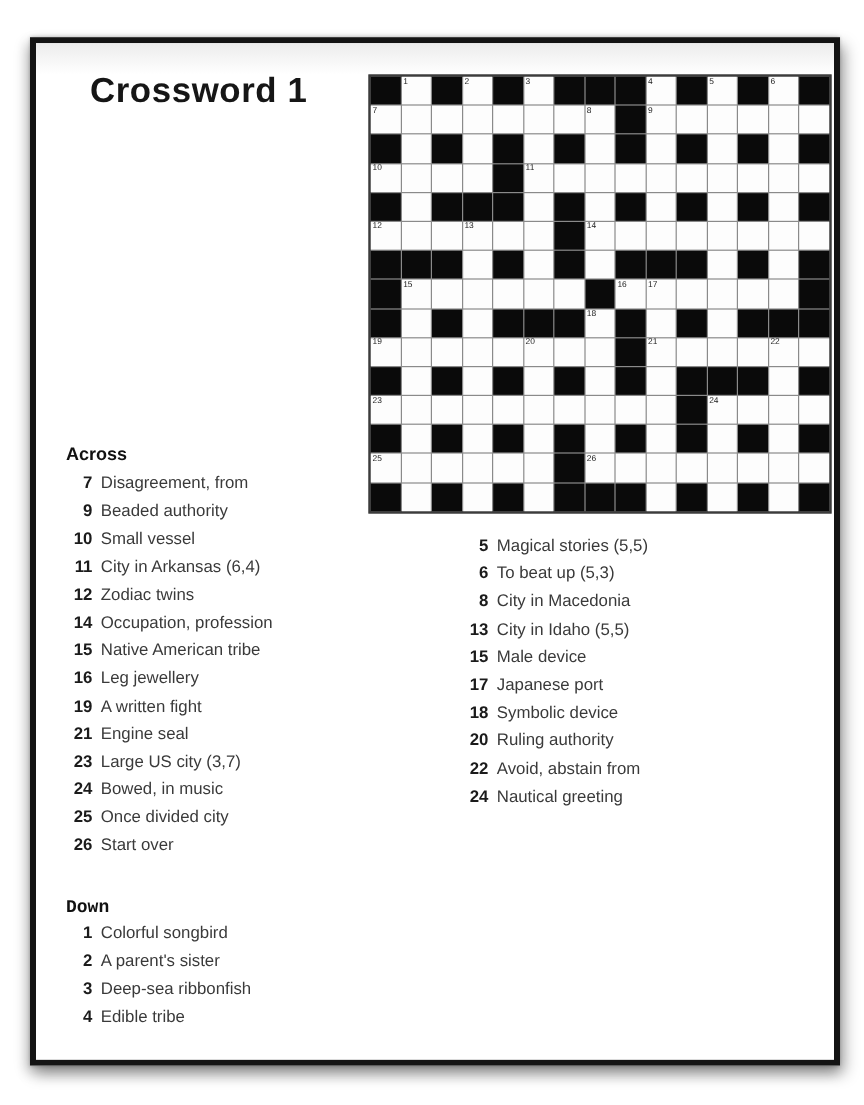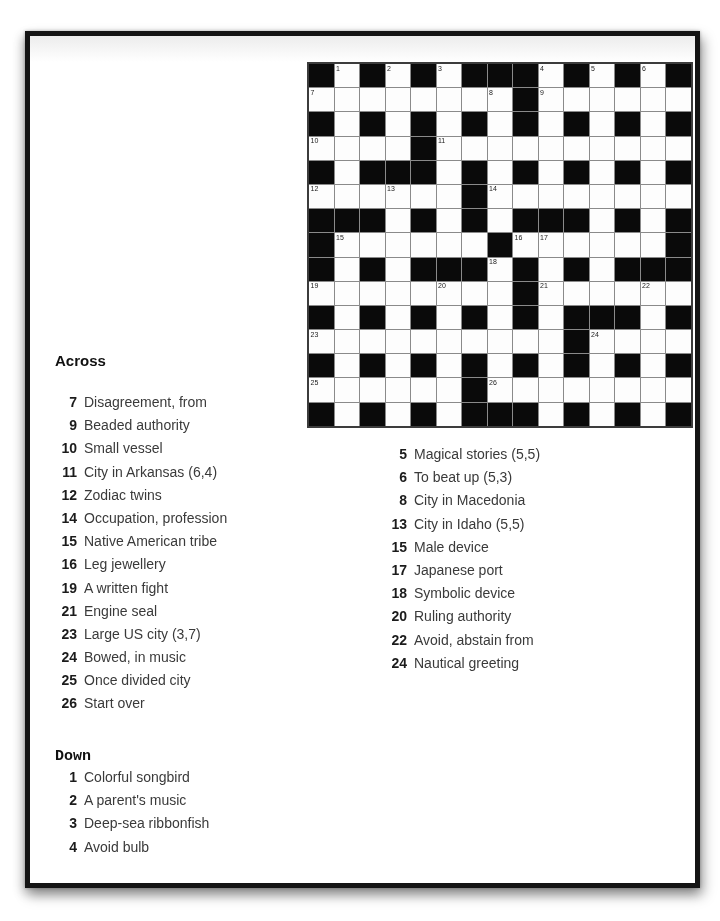--- a/index.html
+++ b/index.html
@@ -82,33 +82,34 @@
     margin-right: 7px;
   }
   .clue-text {
     font-size: 14px;
     color: #3a3a3a;
     white-space: nowrap;
   }
   .numw-22 .clue-num { width: 22px; }
   .numw-30 .clue-num { width: 30px; }
 
-  #across-heading  { left: 25px;  top: 316px; }
+  #across-heading  { left: 25px;  top: 334px; }
   #across-list     { left: 25px;  top: 358px; }
   #down-heading    { left: 25px;  top: 712px; font-family: Liberation Mono, monospace; }
   #down-left-list  { left: 25px;  top: 733px; }
   #down-right-list { left: 347px; top: 410px; }
 </style>
 </head>
 <body>
 
 <div class="stage">
   <div class="page-card">
     <div class="page-inner">
 
+      <div class="page-title">Crossword 1</div>
 
       <div class="xw-grid" id="xw-grid">
           <div class="xw-cell black"></div>
           <div class="xw-cell">
             <span class="xw-num">1</span>
           </div>
           <div class="xw-cell black"></div>
           <div class="xw-cell">
             <span class="xw-num">2</span>
           </div>
@@ -446,29 +447,29 @@
 
       <div class="section-heading" id="down-heading">Down</div>
 
       <div class="clue-list numw-22" id="down-left-list">
           <div class="clue-row">
             <span class="clue-num">1</span>
             <span class="clue-text">Colorful songbird</span>
           </div>
           <div class="clue-row">
             <span class="clue-num">2</span>
-            <span class="clue-text">A parent's music</span>
+            <span class="clue-text">A parent's sister</span>
           </div>
           <div class="clue-row">
             <span class="clue-num">3</span>
             <span class="clue-text">Deep-sea ribbonfish</span>
           </div>
           <div class="clue-row">
             <span class="clue-num">4</span>
-            <span class="clue-text">Avoid bulb</span>
+            <span class="clue-text">Edible tribe</span>
           </div>
         </div>
 
       <div class="clue-list numw-30" id="down-right-list">
           <div class="clue-row">
             <span class="clue-num">5</span>
             <span class="clue-text">Magical stories (5,5)</span>
           </div>
           <div class="clue-row">
             <span class="clue-num">6</span>

